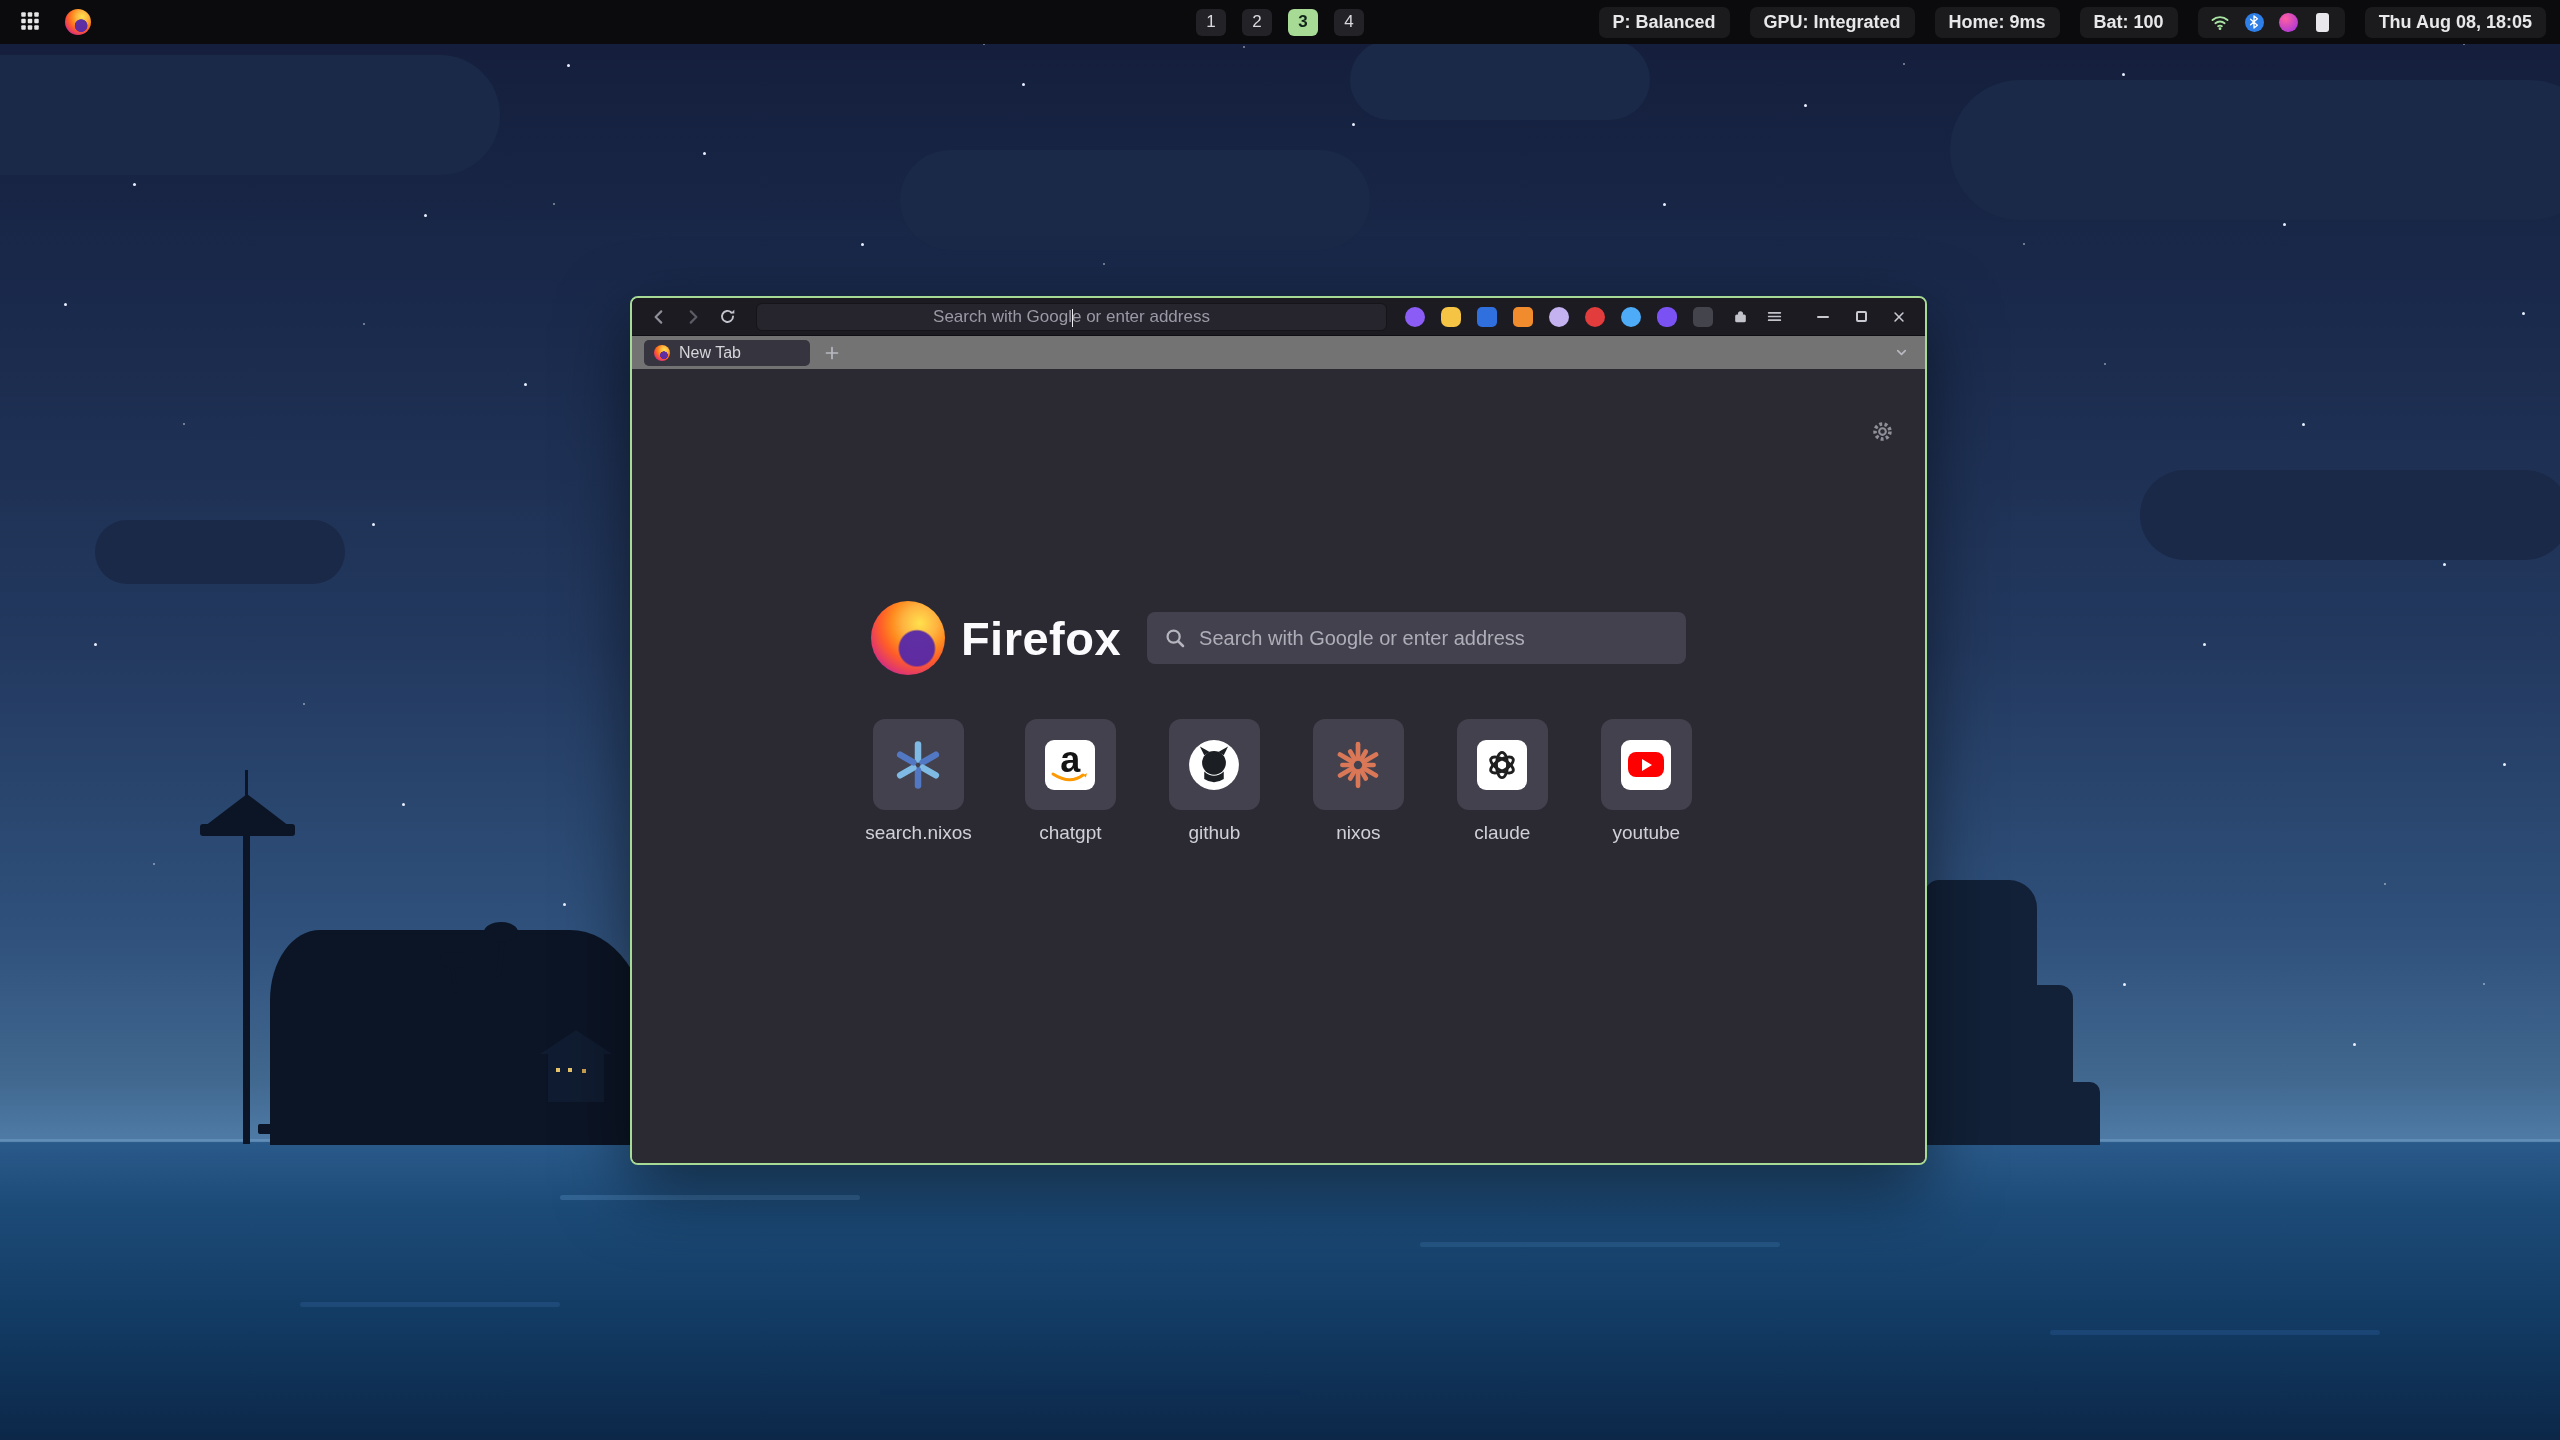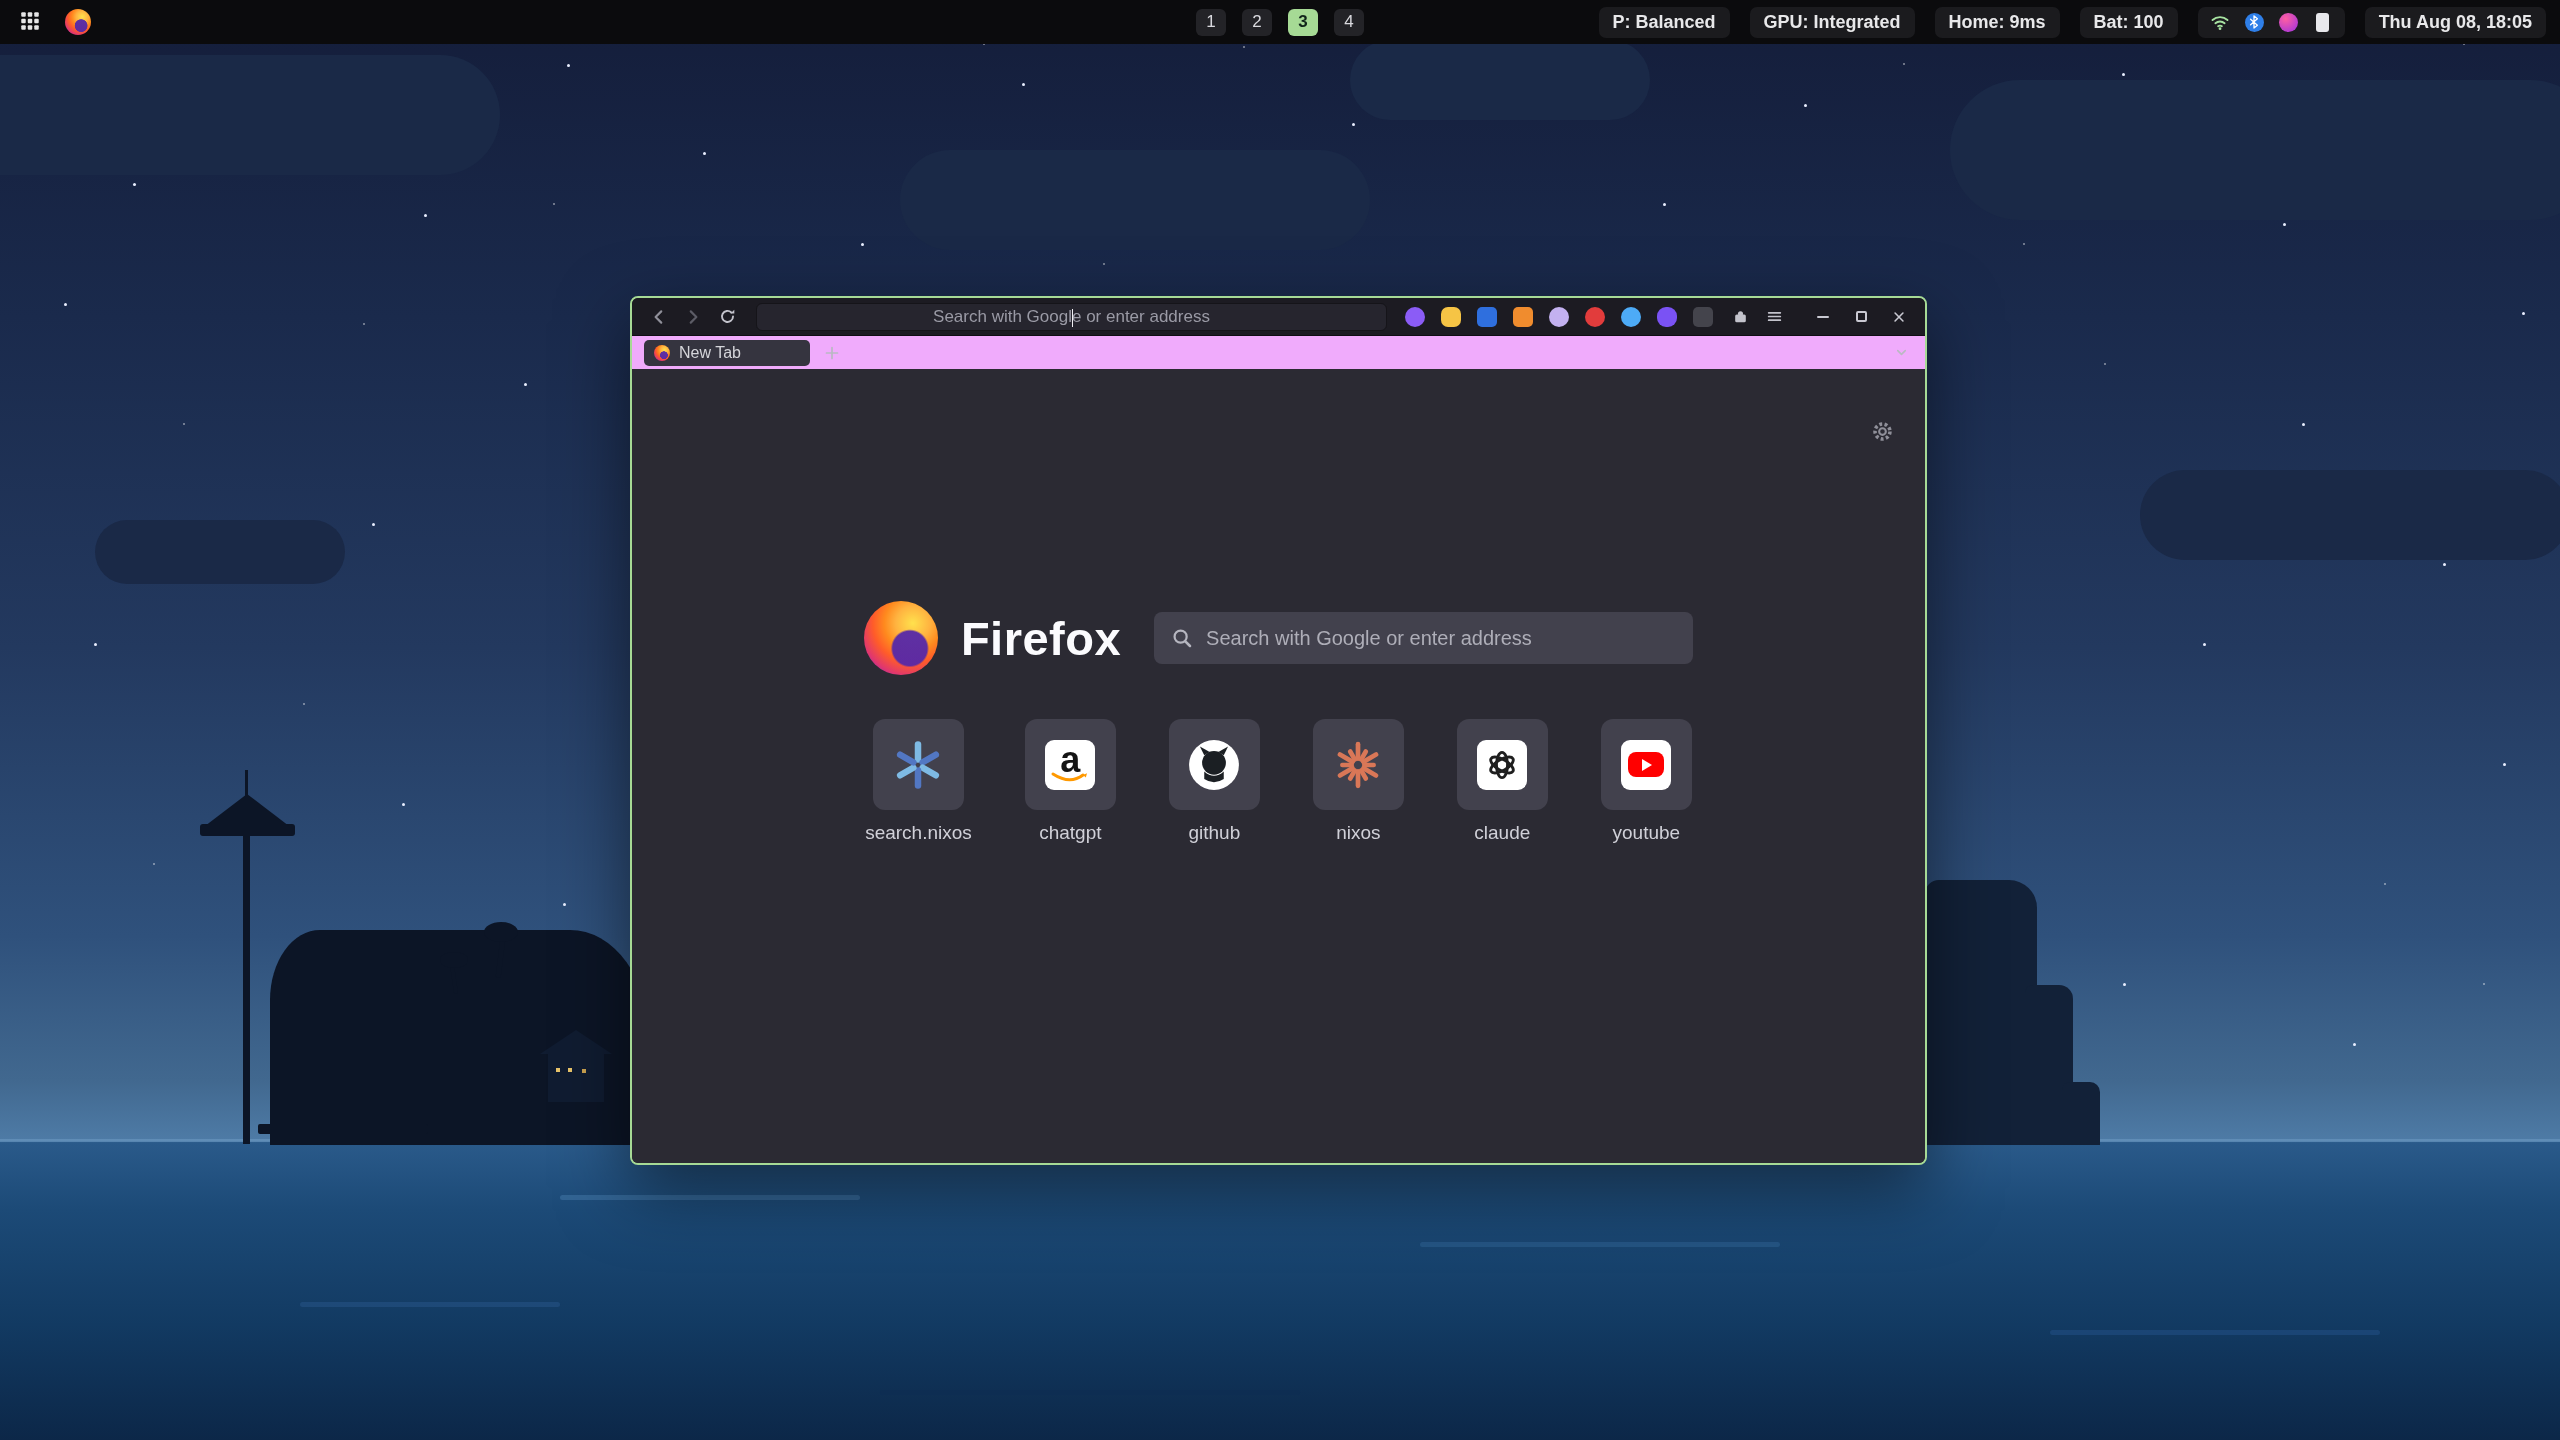--- a/index.html
+++ b/index.html
@@ -109,30 +109,30 @@
   .ext{width:20px;height:20px;display:inline-block;}
   .ext.r0{border-radius:50%;} .ext.r1{border-radius:35%;} .ext.r2{border-radius:5px;}
   .ext.r3{border-radius:5px;} .ext.r4{border-radius:50%;} .ext.r5{border-radius:50%;}
   .ext.r6{border-radius:50%;} .ext.r7{border-radius:45%;} .ext.r8{border-radius:5px;}
   .tool-c{color:#c3c3cc;}
   .winctl{display:flex;align-items:center;gap:14px;margin-left:16px;color:#c9c9d2;}
   .winbtn{width:24px;height:24px;display:flex;align-items:center;justify-content:center;}
   .min-line{width:12px;height:2px;background:#c9c9d2;border-radius:1px;}
   .max-box{width:11px;height:11px;border:2px solid #c9c9d2;border-radius:2px;}
 
-  .tabstrip{height:33px;flex:0 0 33px;background:#f0abfc;display:flex;align-items:center;padding:0 12px;gap:10px;}
+  .tabstrip{height:33px;flex:0 0 33px;background:#737373;display:flex;align-items:center;padding:0 12px;gap:10px;}
   .tab{display:flex;align-items:center;gap:9px;width:166px;height:26px;border-radius:5px;
     background:var(--tab-bg,#35343f);padding:0 10px;color:#d5d5da;font-size:16px;}
   .tab-title{white-space:nowrap;overflow:hidden;}
   .tab-chevron{margin-left:auto;color:#b9b9c2;width:24px;height:24px;display:flex;align-items:center;justify-content:center;}
   .newtab-btn{color:#b9b9c2;width:24px;height:24px;display:flex;align-items:center;justify-content:center;}
 
   .content{position:relative;flex:1;background:var(--content-bg,#2b2a33);}
   .gear{position:absolute;top:50px;right:30px;color:#8f8f99;}
-  .hero{display:flex;align-items:center;justify-content:center;gap:23px;padding-top:232px;}
+  .hero{display:flex;align-items:center;justify-content:center;gap:16px;padding-top:232px;}
   .wordmark{font-size:47px;font-weight:bold;color:var(--text-bright,#fbfbfe);letter-spacing:.5px;margin-right:10px;}
   .search{position:relative;width:539px;height:52px;background:var(--field-bg,#42414d);
     border-radius:8px;display:flex;align-items:center;}
   .search-ic{position:absolute;left:17px;color:#b6b6c0;display:flex;}
   .search input{width:100%;height:100%;background:transparent;border:none;outline:none;
     padding-left:52px;color:#d8d8de;font-size:20px;font-family:"Liberation Sans",sans-serif;}
   .search input::placeholder{color:#aeaeb8;opacity:1;}
   .tiles{display:flex;justify-content:center;gap:53px;margin-top:44px;}
   .tile-col{display:flex;flex-direction:column;align-items:center;gap:12px;}
   .tile{width:91px;height:91px;border-radius:12px;background:var(--field-bg,#42414d);

